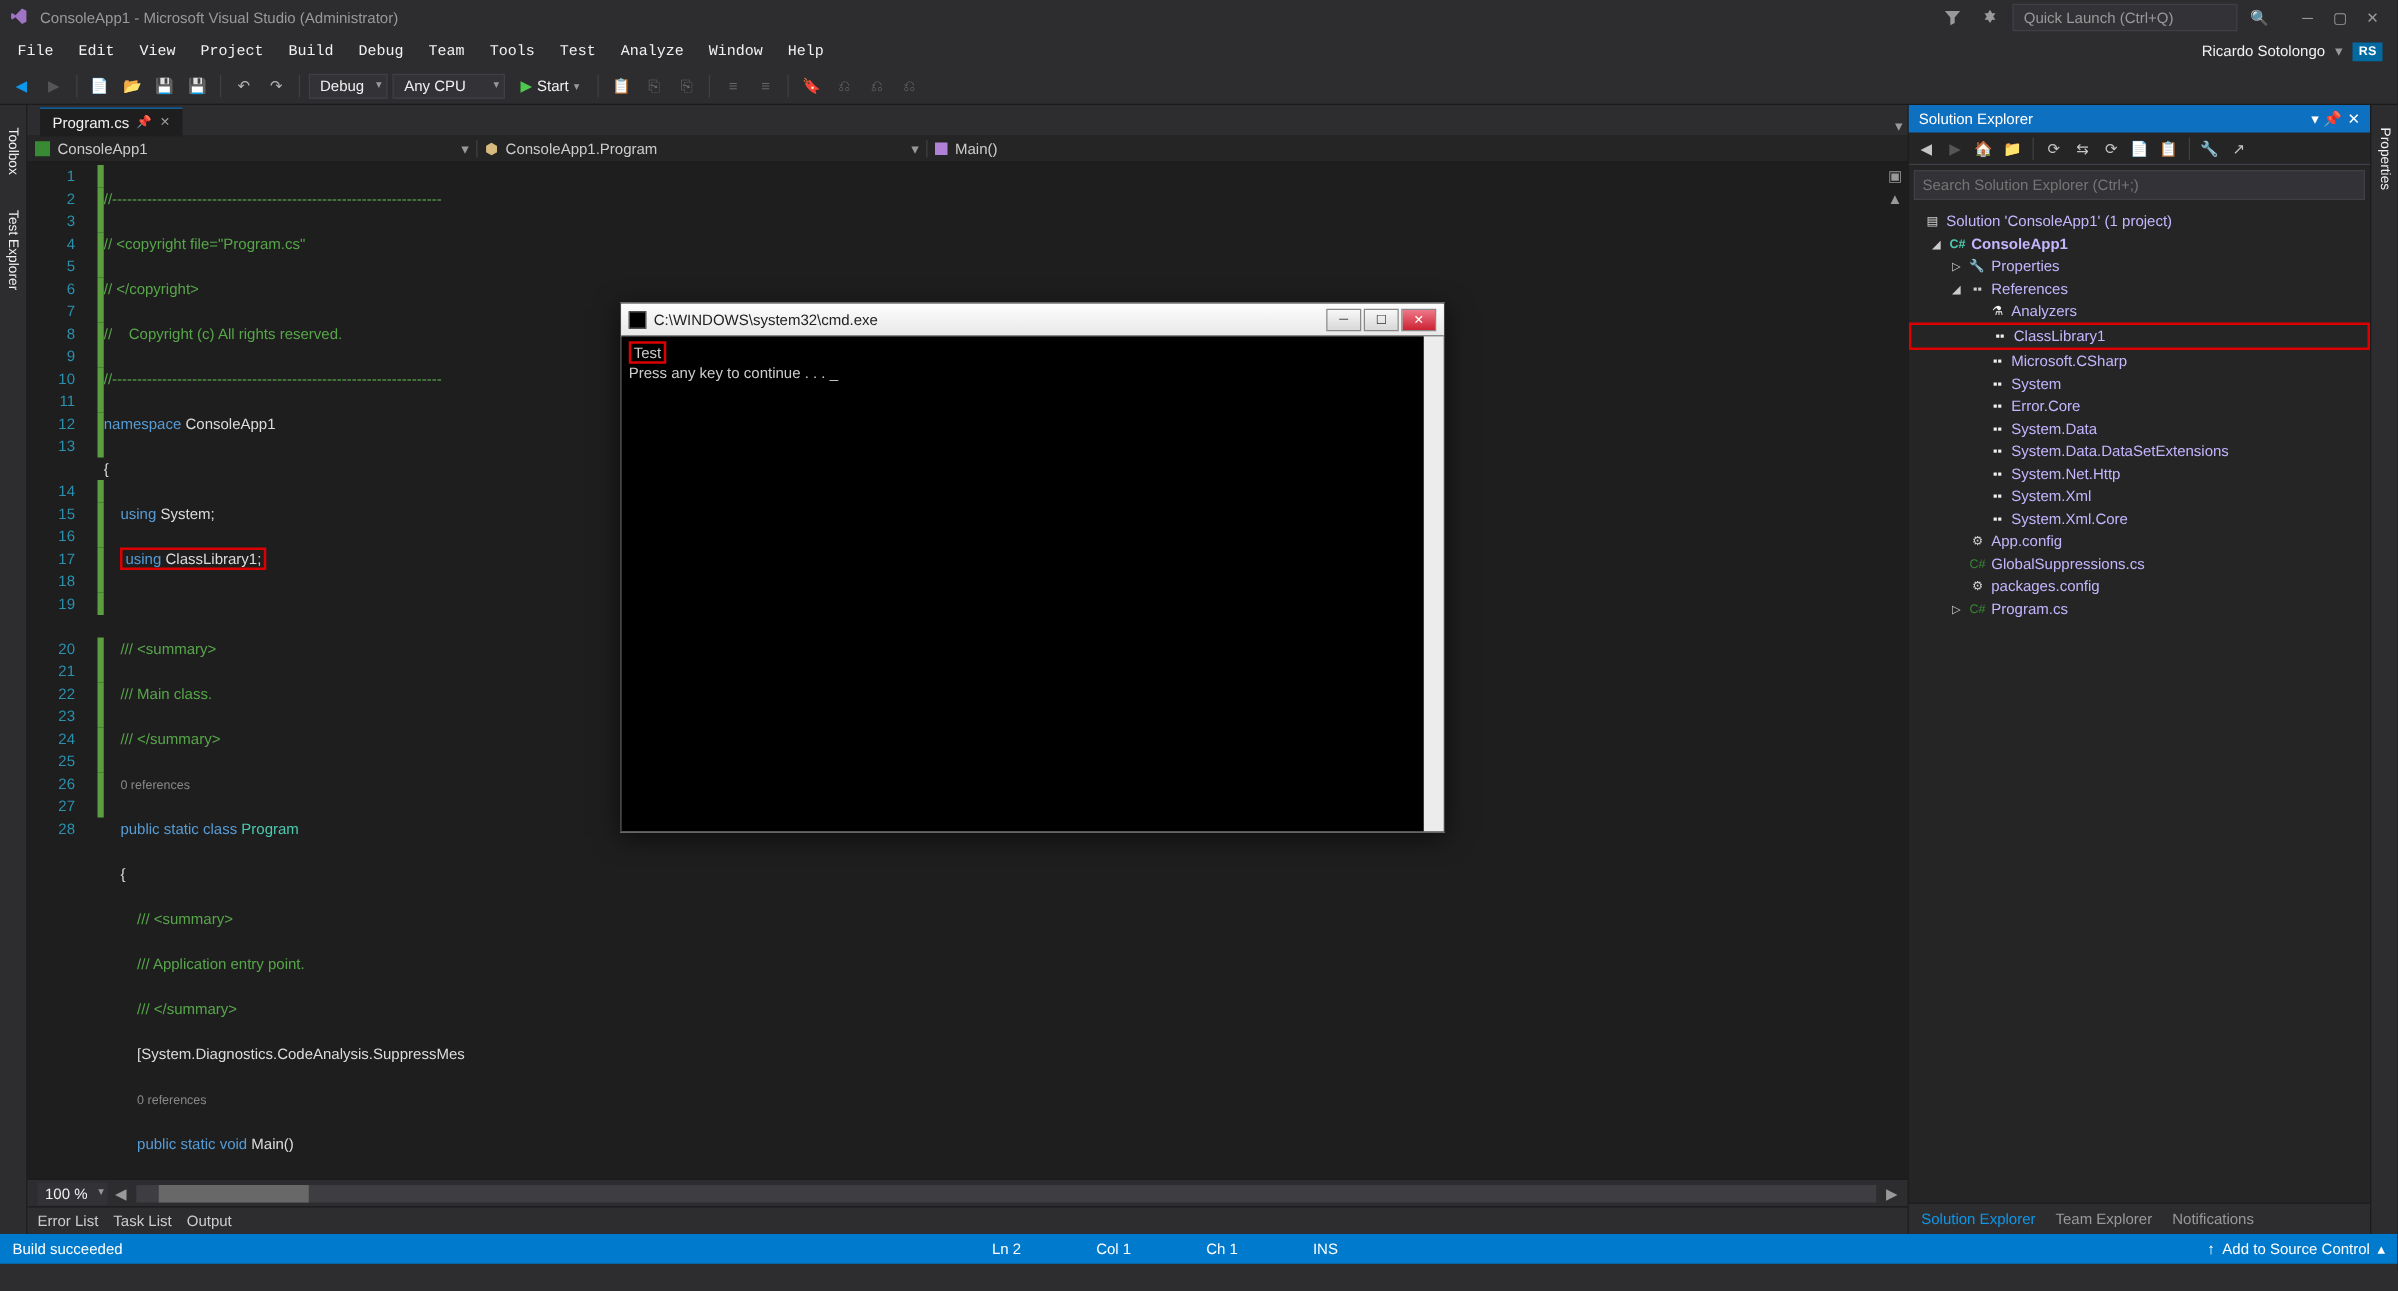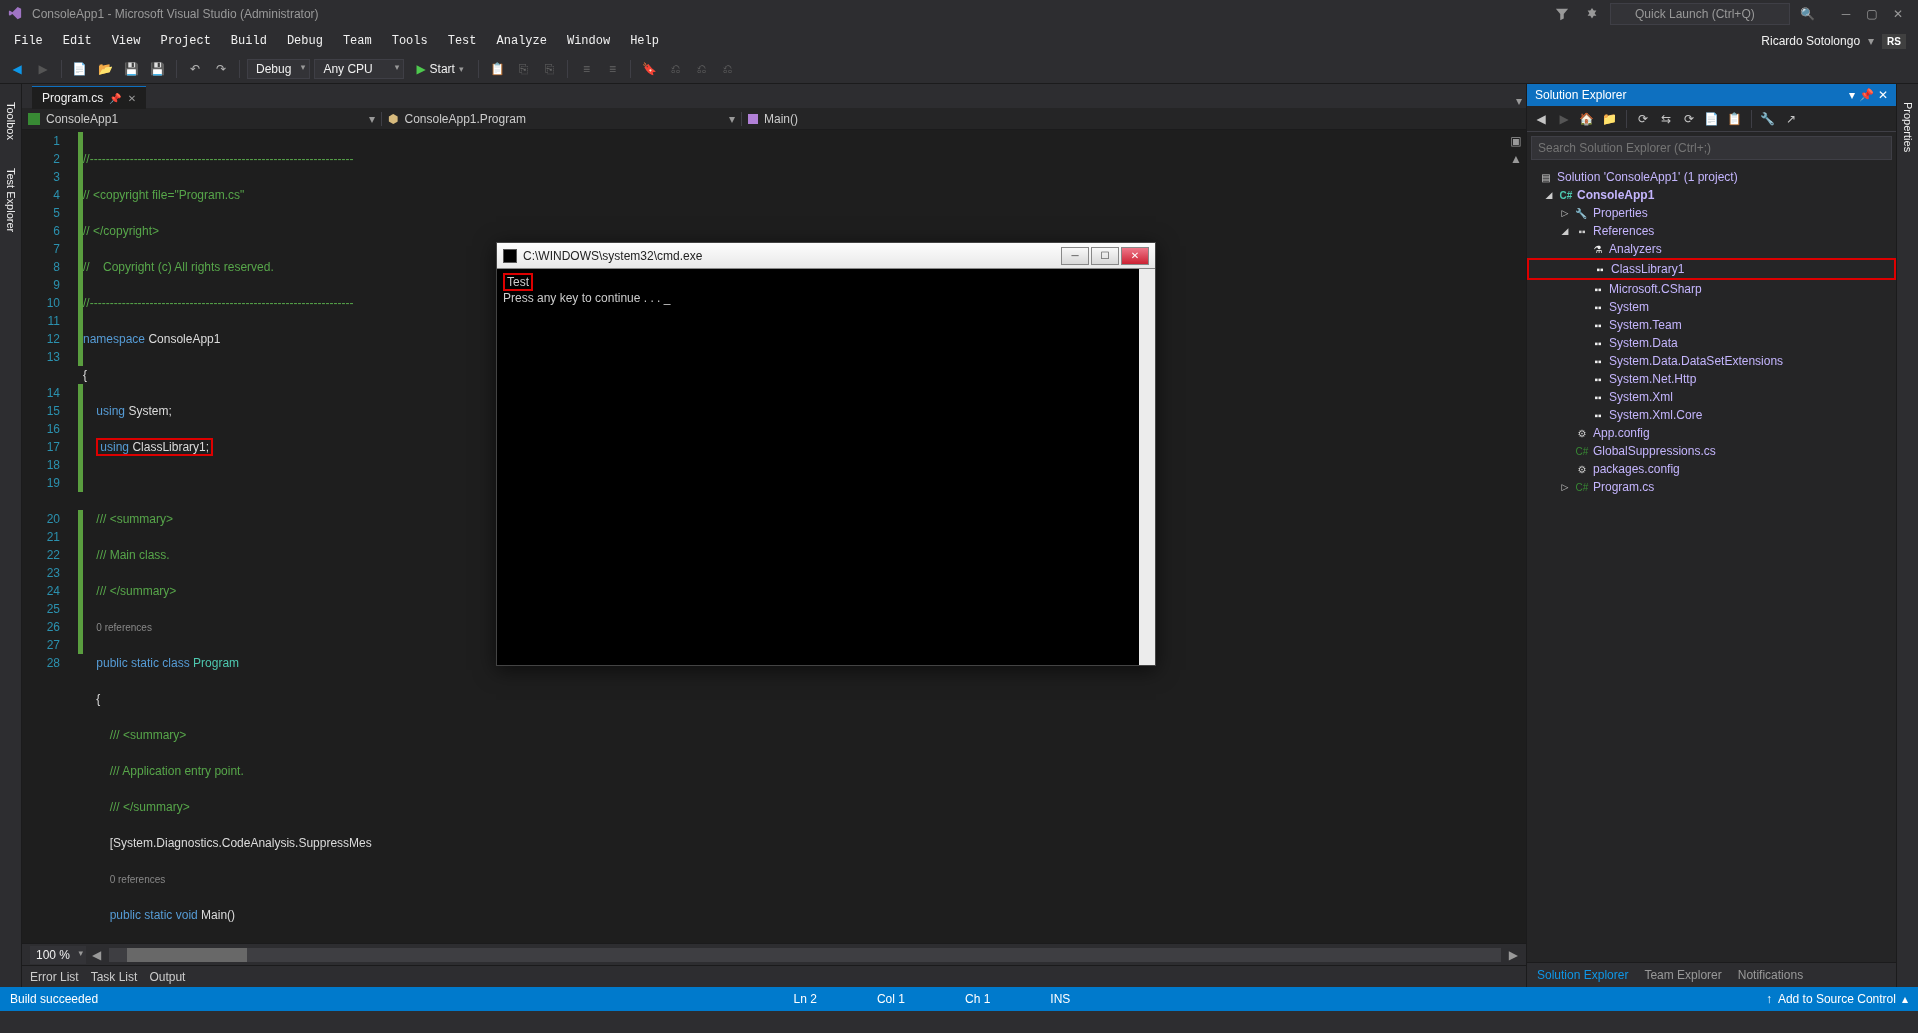--- a/index.html
+++ b/index.html
@@ -4,29 +4,29 @@
 <style>
 * { margin: 0; padding: 0; box-sizing: border-box; font-family: 'Segoe UI', Tahoma, sans-serif; font-size: 12px; }
 body { background: #2d2d30; color: #f1f1f1; overflow: hidden; width: 1918px; height: 1033px; position: relative; }
 
 
 .title-bar { height: 28px; background: #2d2d30; display: flex; align-items: center; padding: 0 8px; }
 .title-bar .vs-icon { width: 16px; height: 16px; margin-right: 8px; color: #999; }
 .title-text { color: #999; font-size: 12px; flex: 1; }
 .title-right { display: flex; align-items: center; gap: 6px; }
 .title-icon-btn { width: 24px; height: 24px; display: flex; align-items: center; justify-content: center; color: #999; }
-.quick-launch { background: #333337; border: 1px solid #3f3f46; padding: 3px 24px; width: 180px; color: #999; display: flex; align-items: center; gap: 6px; }
+.quick-launch { background: #333337; border: 1px solid #3f3f46; padding: 3px 8px; width: 180px; color: #999; display: flex; align-items: center; gap: 6px; }
 .win-controls { display: flex; gap: 2px; margin-left: 8px; }
 
 
 .menu-bar { height: 26px; background: #2d2d30; display: flex; align-items: center; padding: 0 4px; }
 .menu-item { padding: 4px 10px; color: #f1f1f1; cursor: pointer; font-family: Liberation Mono, monospace; }
 .menu-right { margin-left: auto; display: flex; align-items: center; gap: 8px; padding-right: 8px; }
 .user-name { color: #f1f1f1; }
-.user-badge { background: #404040; color: #fff; padding: 2px 5px; font-size: 10px; font-weight: bold; }
+.user-badge { background: #0369a1; color: #fff; padding: 2px 5px; font-size: 10px; font-weight: bold; }
 
 
 .toolbar { height: 30px; background: #2d2d30; display: flex; align-items: center; padding: 0 6px; gap: 4px; border-bottom: 1px solid #1b1b1c; }
 .tb-btn { width: 22px; height: 22px; display: flex; align-items: center; justify-content: center; color: #b5b5b5; }
 .tb-sep { width: 1px; height: 18px; background: #3f3f46; margin: 0 3px; }
 .tb-combo { background: #333337; border: 1px solid #3f3f46; padding: 2px 18px 2px 8px; color: #f1f1f1; min-width: 60px; position: relative; }
 .tb-combo::after { content: '▾'; position: absolute; right: 4px; color: #999; font-size: 9px; }
 .start-btn { display: flex; align-items: center; gap: 4px; color: #f1f1f1; padding: 2px 8px; }
 .play-icon { color: #4ec94e; }
 
@@ -434,21 +434,21 @@
           <span class="tree-label">Microsoft.CSharp</span>
         </div>
       <div class="tree-item">
           <span class="tree-indent" style="width:56px"></span>
           <span class="tree-icon">▪▪</span>
           <span class="tree-label">System</span>
         </div>
       <div class="tree-item">
           <span class="tree-indent" style="width:56px"></span>
           <span class="tree-icon">▪▪</span>
-          <span class="tree-label">System.Team</span>
+          <span class="tree-label">Error.Core</span>
         </div>
       <div class="tree-item">
           <span class="tree-indent" style="width:56px"></span>
           <span class="tree-icon">▪▪</span>
           <span class="tree-label">System.Data</span>
         </div>
       <div class="tree-item">
           <span class="tree-indent" style="width:56px"></span>
           <span class="tree-icon">▪▪</span>
           <span class="tree-label">System.Data.DataSetExtensions</span>

